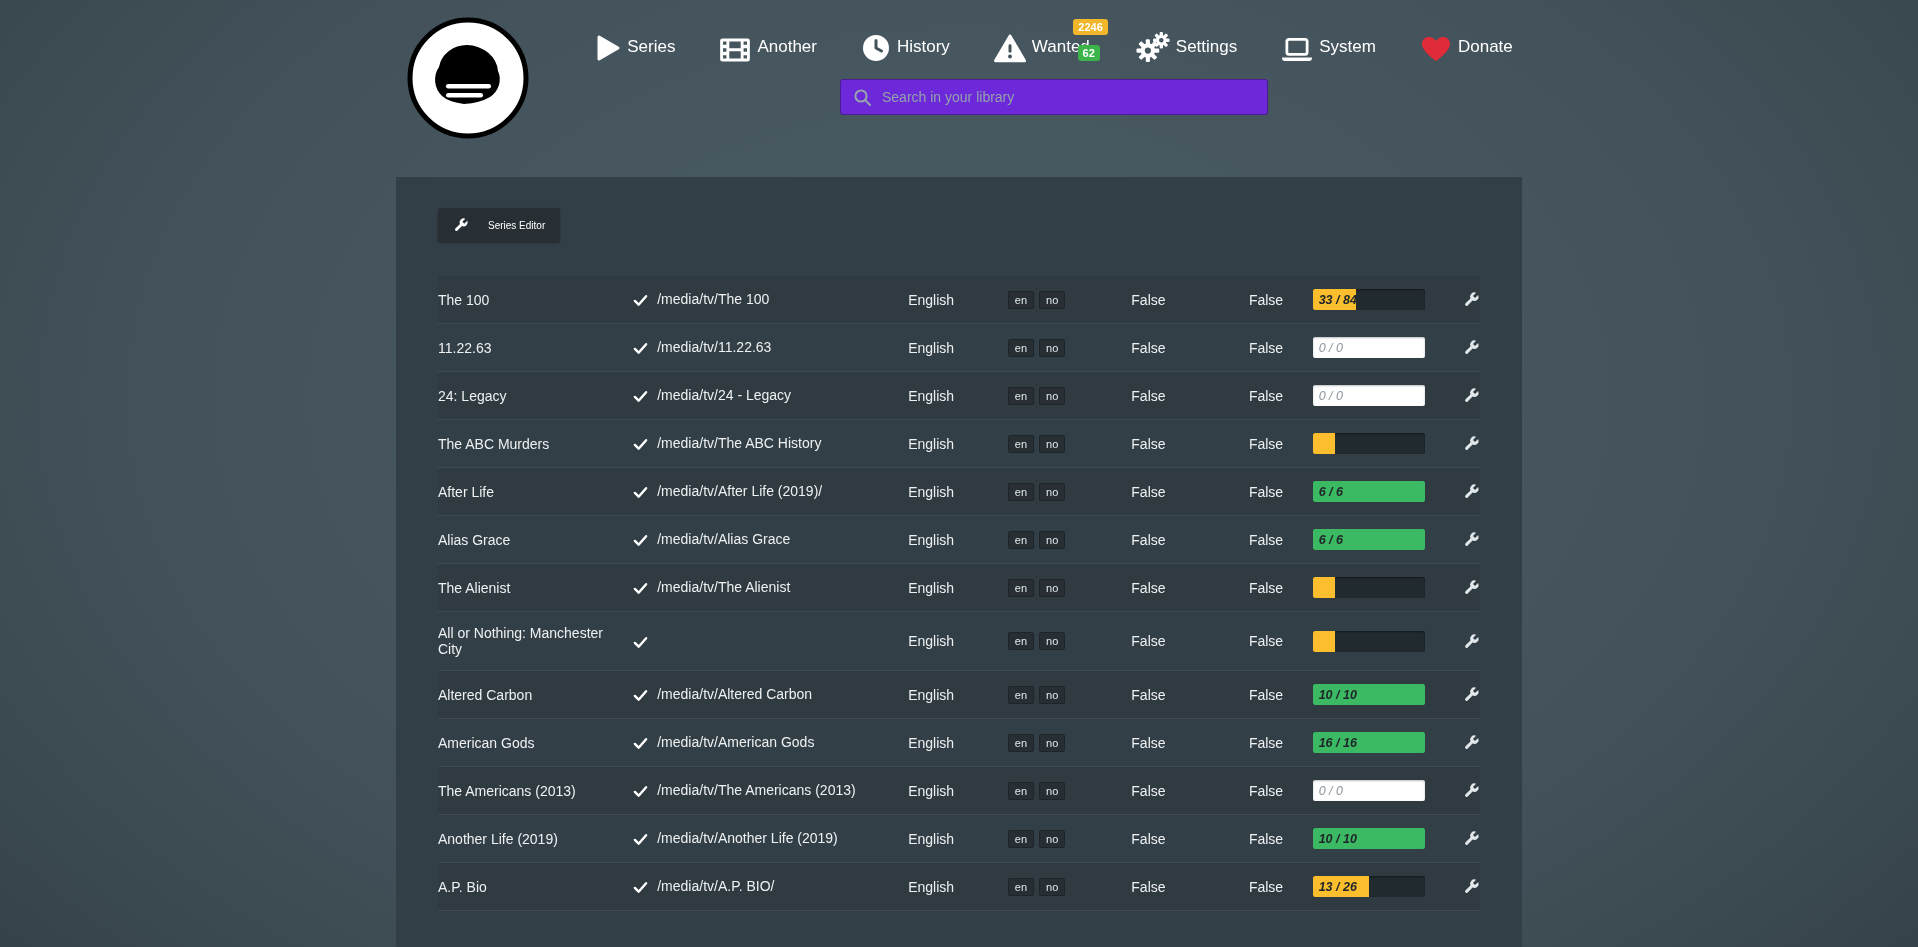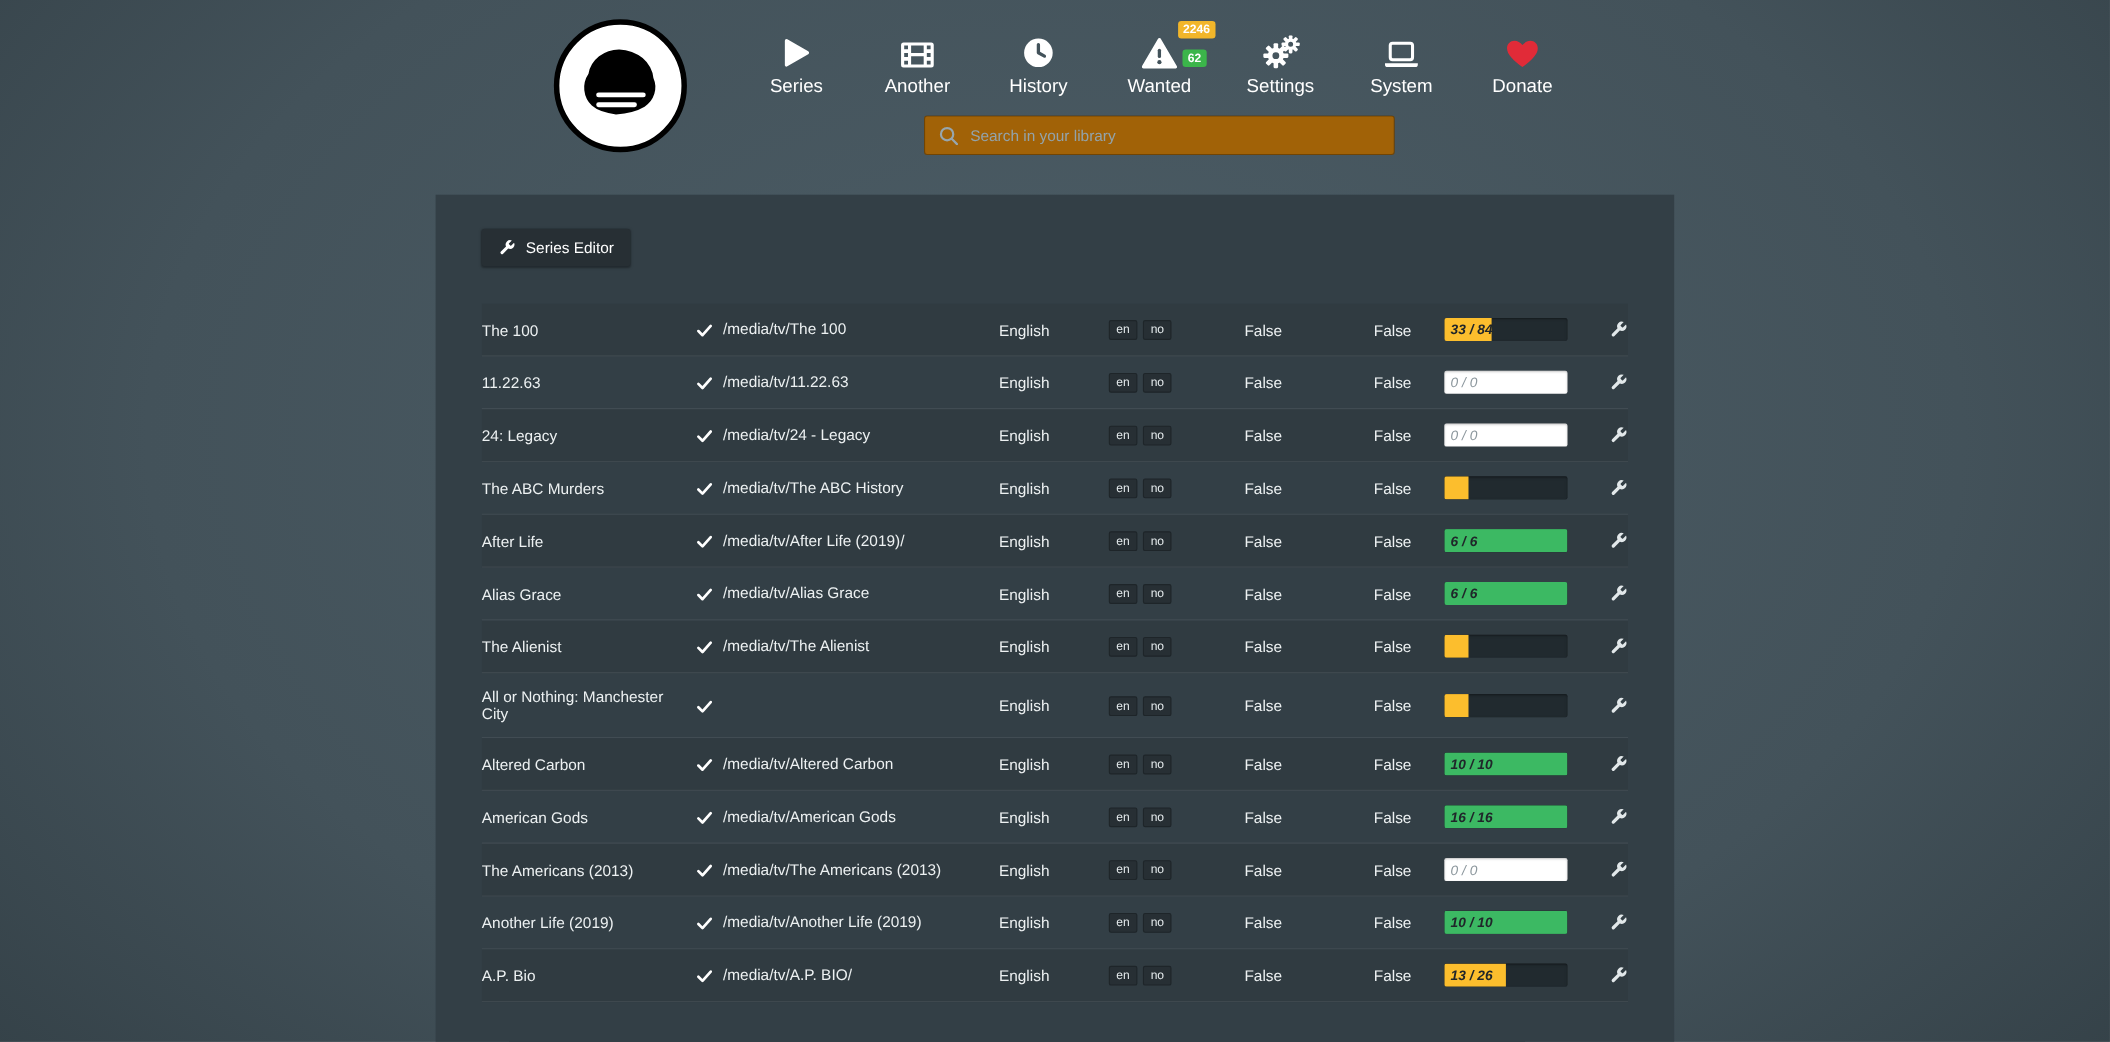--- a/index.html
+++ b/index.html
@@ -22,41 +22,41 @@
   .logo {
     width: 126px; height: 126px;
     margin-right: 64px;
     cursor: pointer;
     flex: 0 0 auto;
   }
   .header-center { display: flex; flex-direction: column; align-items: center; padding-top: 16px; }
   .nav-row { display: flex; align-items: flex-end; gap: 44px; }
   .nav-item {
     position: relative;
-    display: flex; flex-direction: column; align-items: center;
+    display: flex; flex-direction: row; align-items: center;
     min-width: 66px;
     gap: 6px;
     color: #ffffff;
     cursor: pointer;
   }
   .nav-item .nav-icon { height: 32px; display: flex; align-items: flex-end; }
   .nav-label { font-size: 17px; color: #ffffff; white-space: nowrap; }
   .nav-badge {
     position: absolute;
     font-size: 11px; font-weight: bold; color: #fff;
     padding: 2px 5px; border-radius: 3px;
     line-height: 1.1;
   }
   .nav-badge.top { top: -12px; right: -18px; background: #f2b62a; }
   .nav-badge.bottom { top: 14px; right: -10px; background: #3bb54a; }
 
   .search-bar {
     margin-top: 16px;
     width: 428px; height: 36px;
-    background: #a16207;
+    background: #6d28d9;
     border: 1px solid rgba(0,0,0,0.3);
     border-radius: 3px;
     display: flex; align-items: center;
     padding: 0 12px;
   }
   .search-bar svg { flex: 0 0 auto; margin-right: 9px; }
   .search-bar input {
     flex: 1; background: transparent; border: none; outline: none;
     color: #cfd8dc; font-size: 14px;
     font-family: "Liberation Sans", "DejaVu Sans", sans-serif;
@@ -65,24 +65,24 @@
 
   
   .panel {
     width: 1126px;
     margin: 0 auto;
     background: #333f46;
     min-height: 820px;
     padding: 31px 42px 40px 42px;
   }
   .editor-btn {
-    display: inline-flex; align-items: center; gap: 9px;
+    display: inline-flex; align-items: center; gap: 19px;
     background: #272f34; color: #fff;
     border: none; border-radius: 3px;
-    font-size: 14px; font-family: inherit;
+    font-size: 10px; font-family: inherit;
     padding: 9px 15px;
     cursor: pointer;
     box-shadow: 0 1px 2px rgba(0,0,0,0.35);
   }
 
   
   .series-table { margin-top: 34px; font-size: 14px; color: #edf1f2; }
   .t-row, .t-head {
     display: flex; align-items: center;
   }

